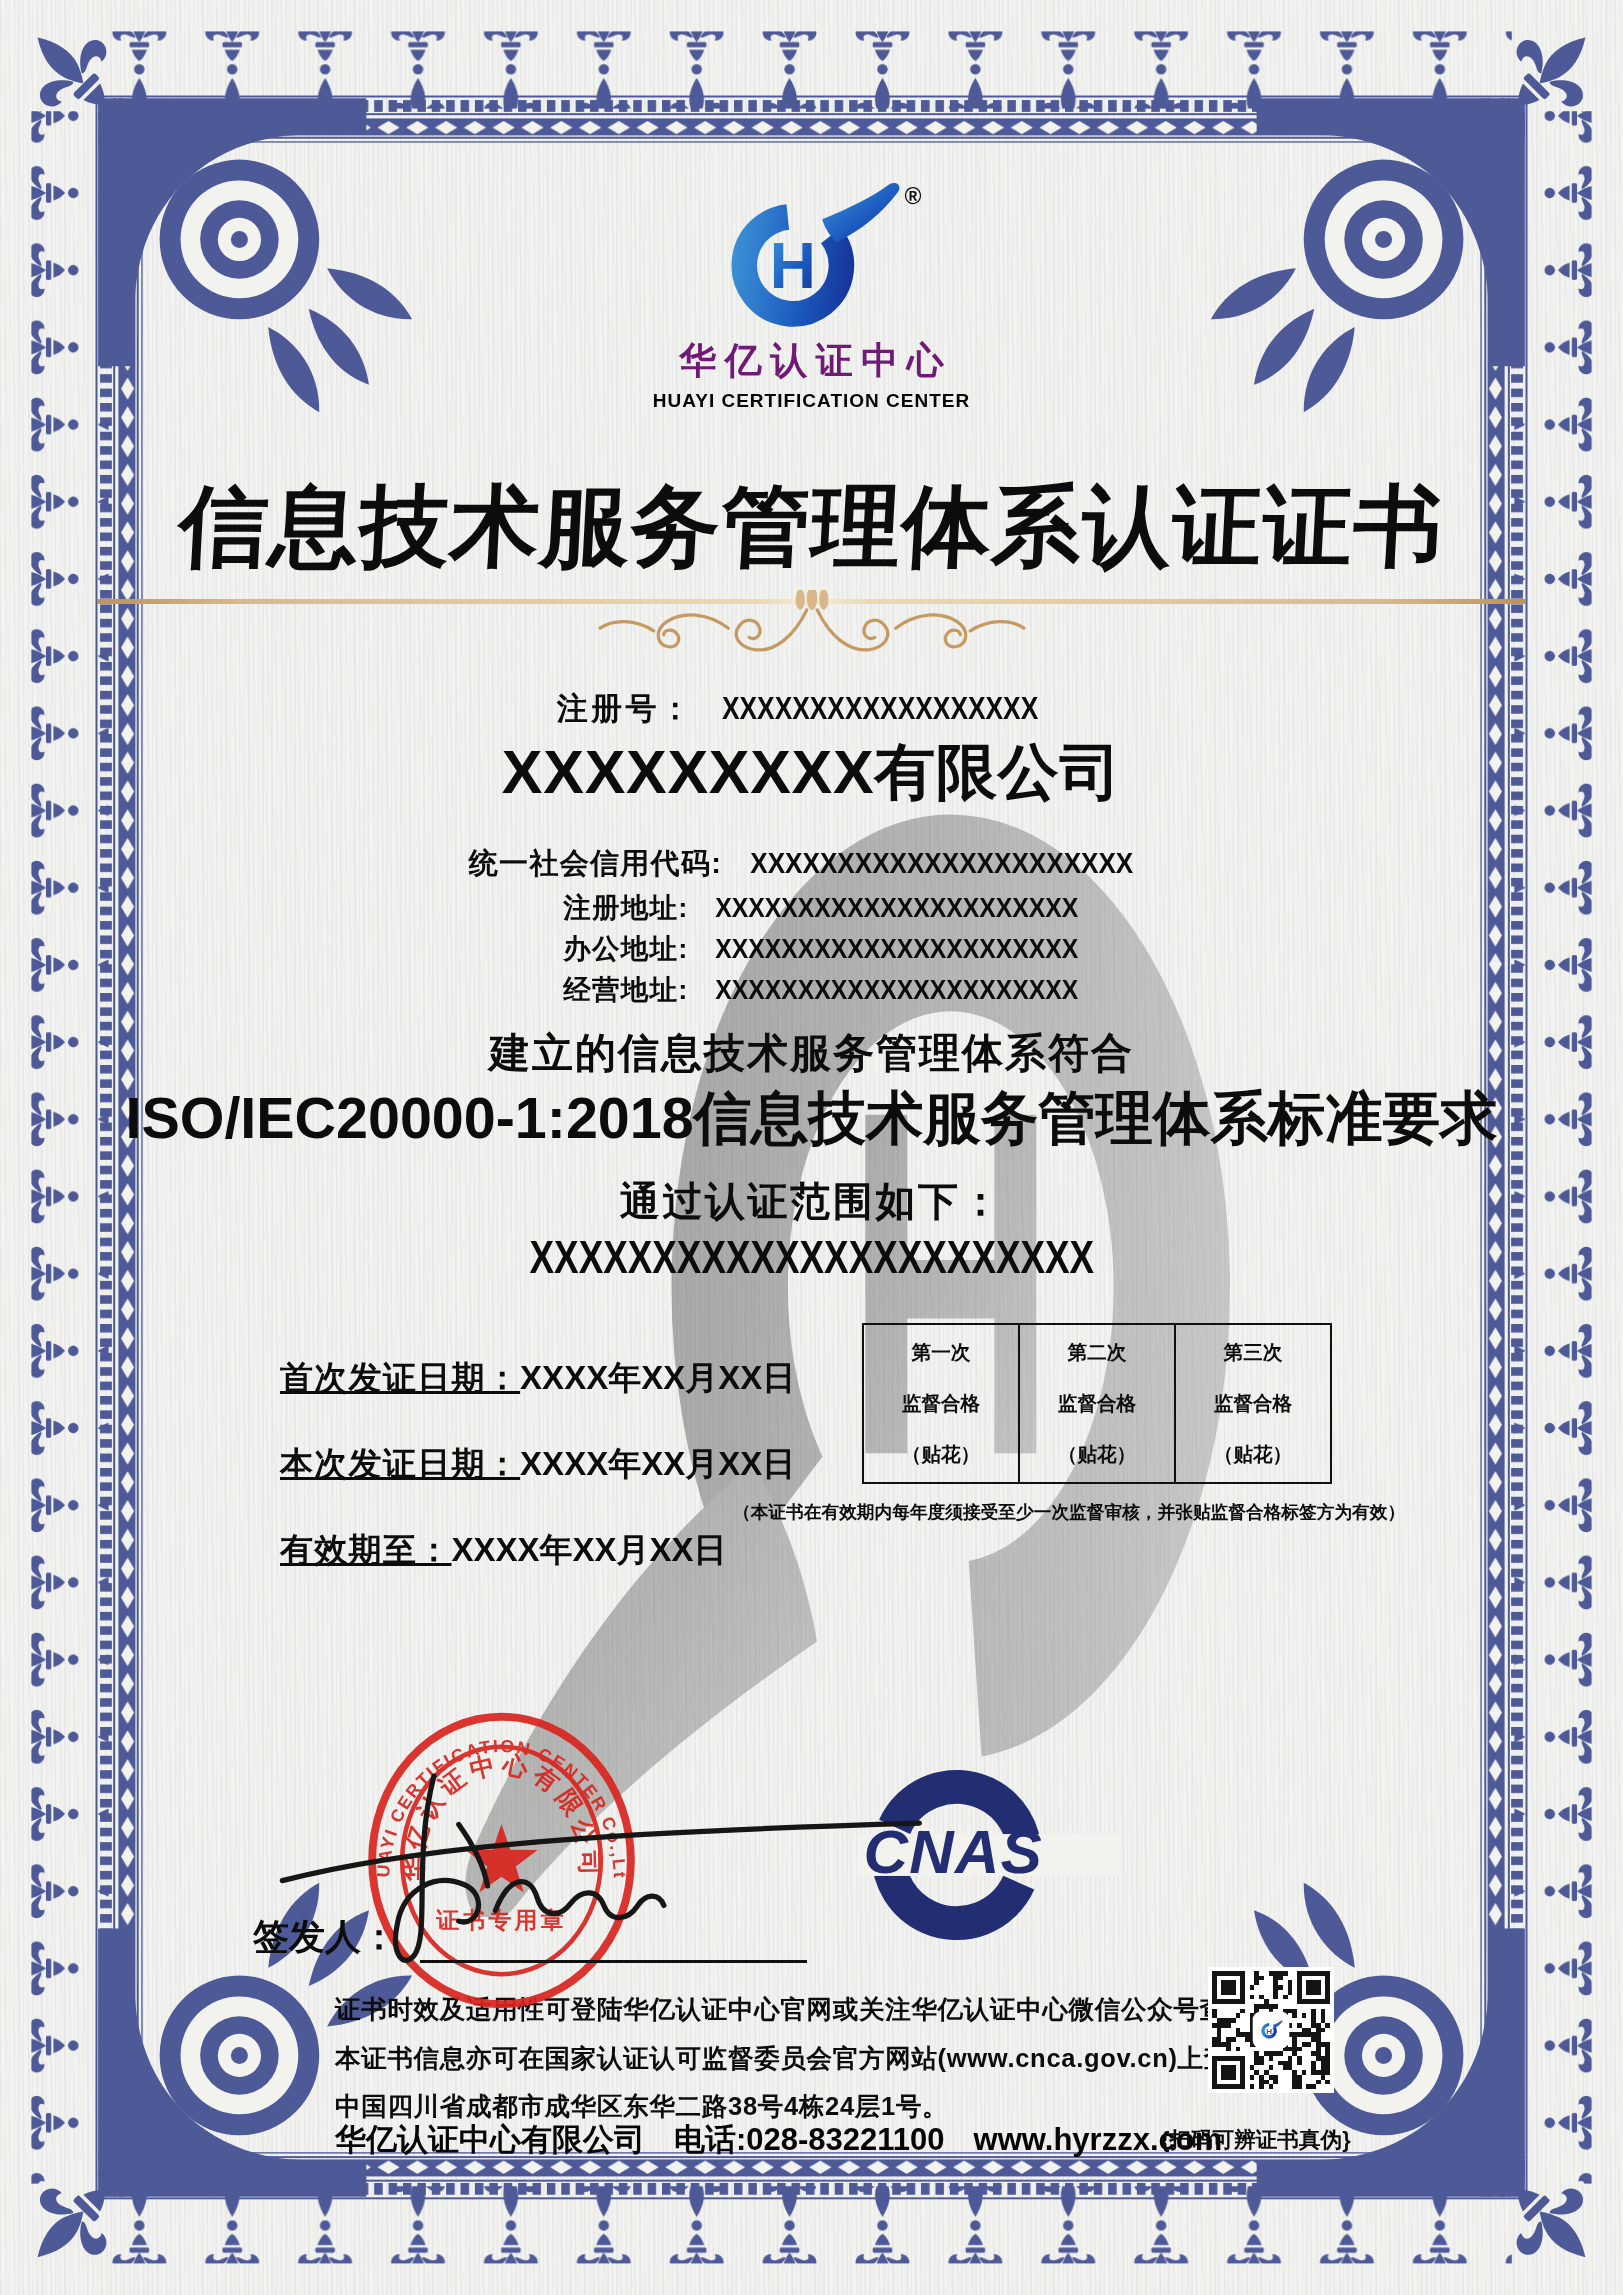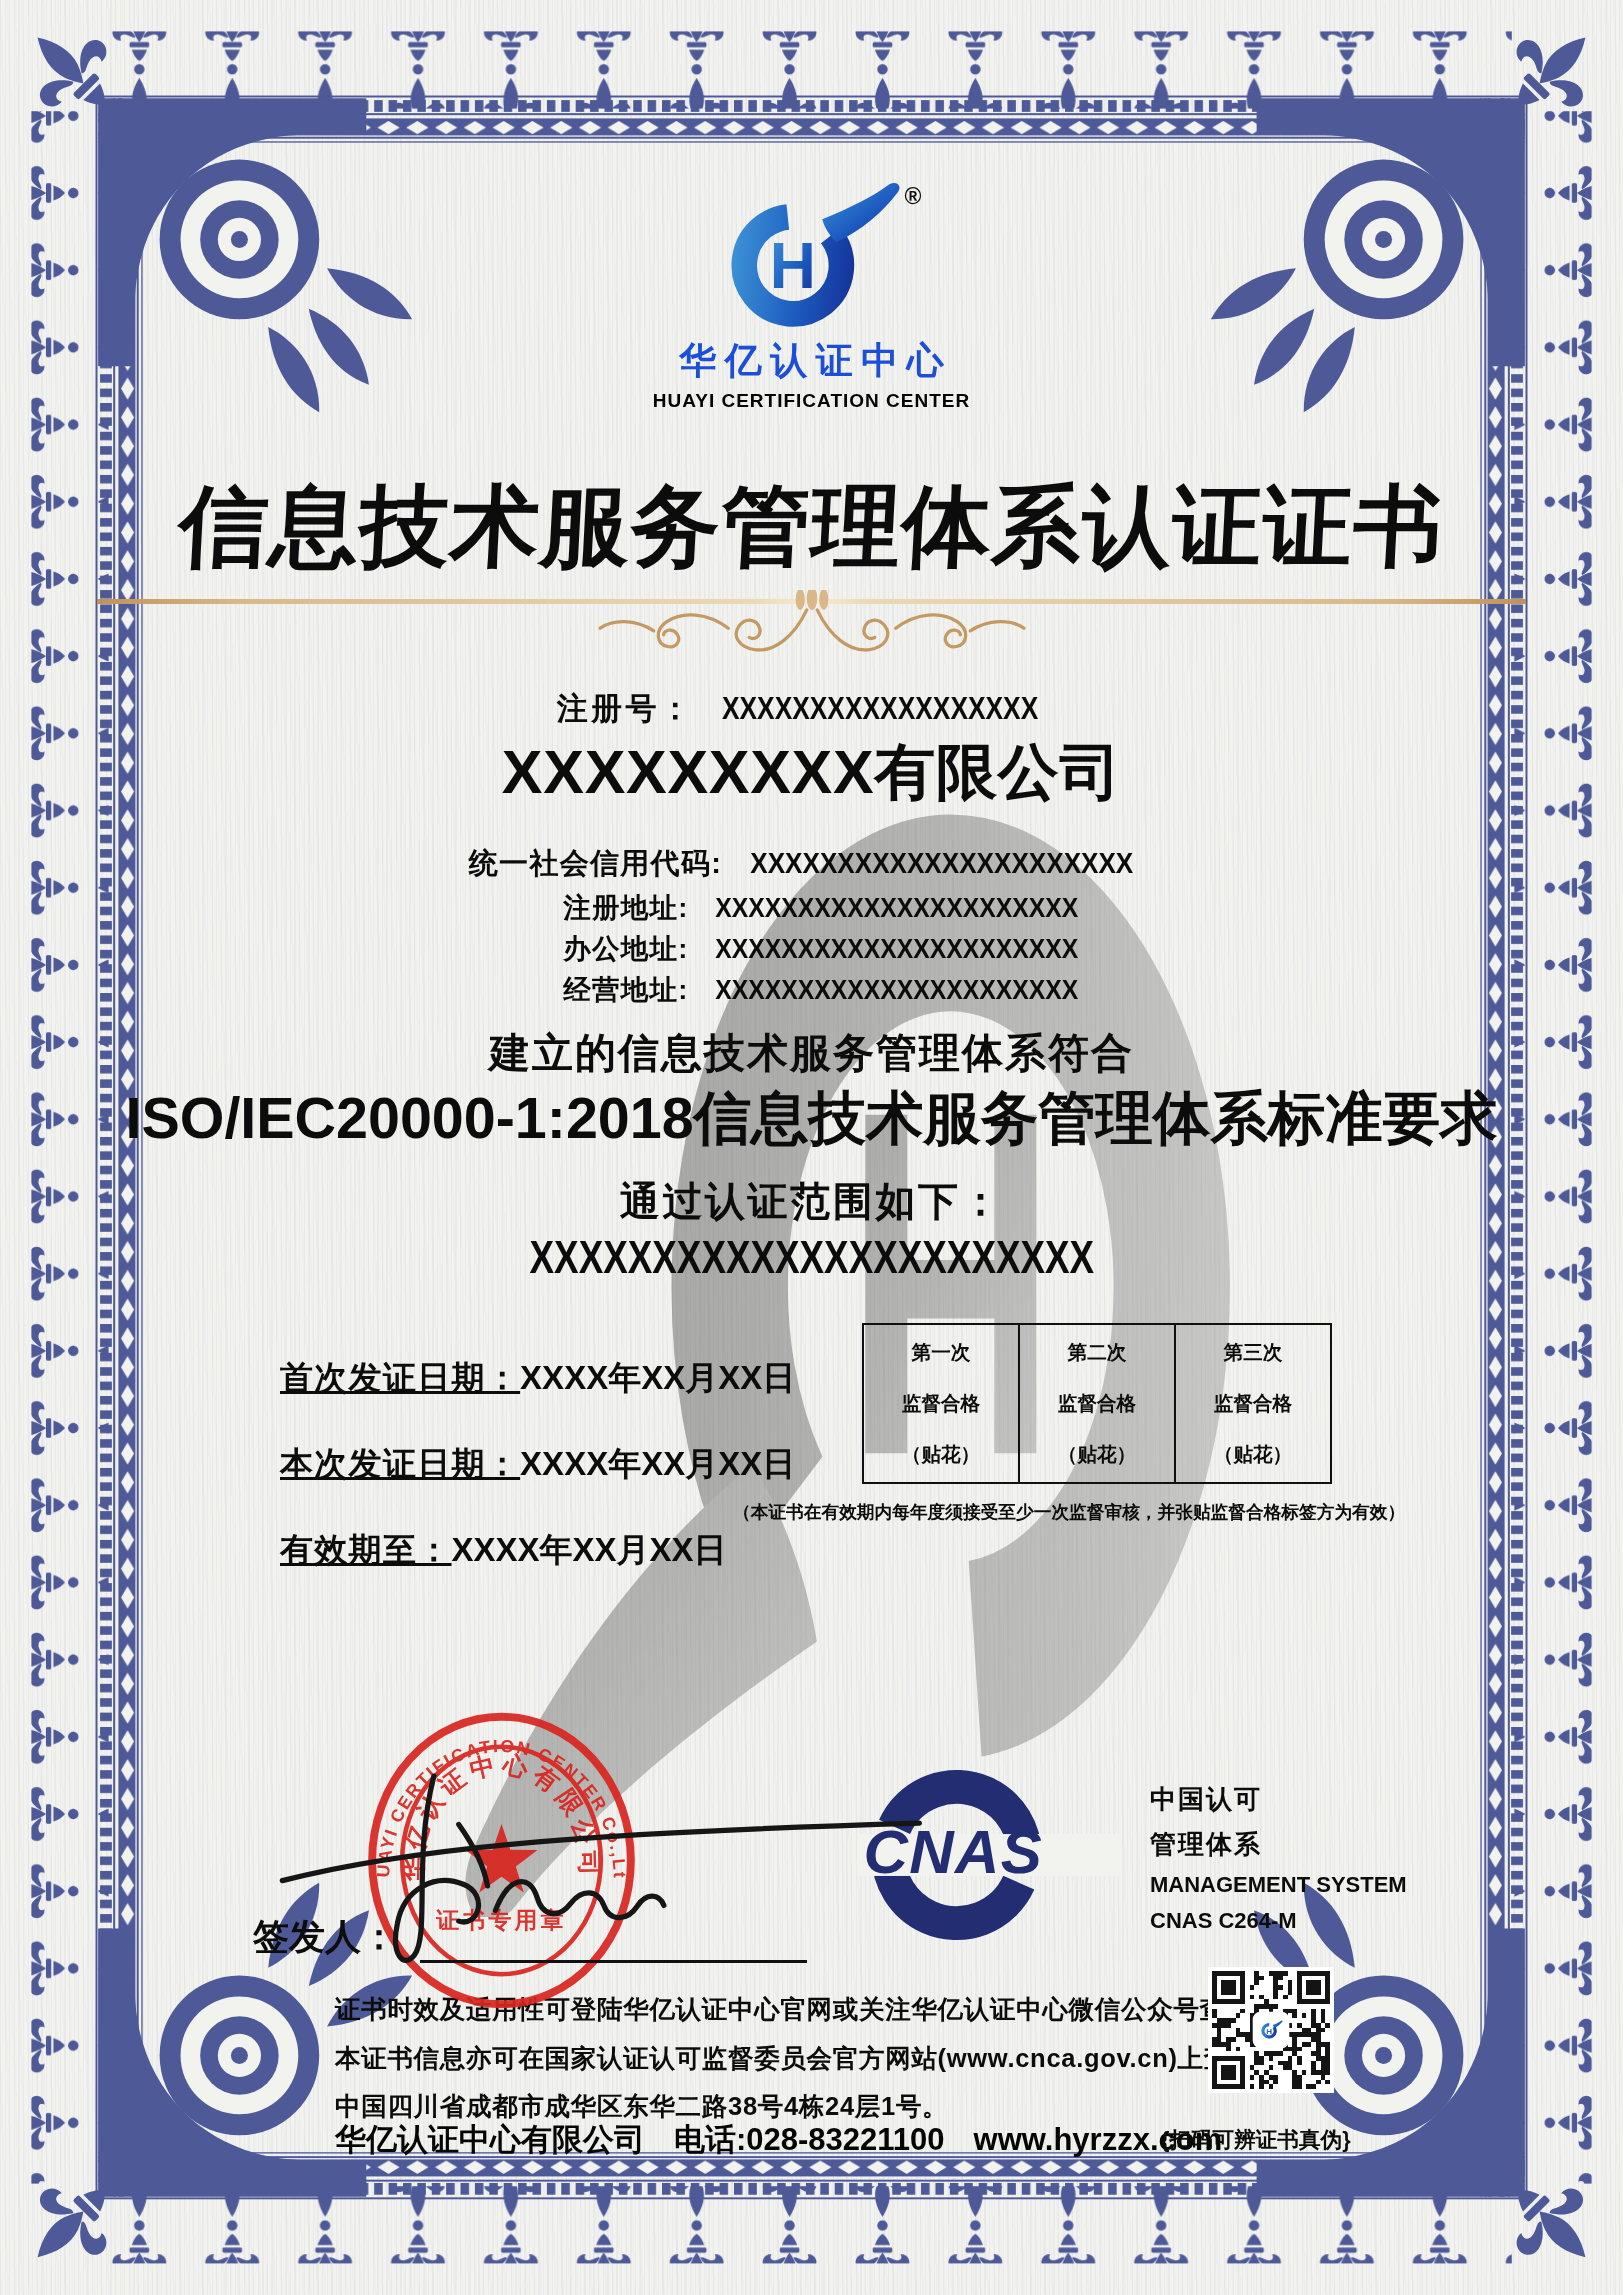--- a/index.html
+++ b/index.html
@@ -10,21 +10,21 @@
                repeating-linear-gradient(88deg,rgba(170,175,195,.05) 0 2px,transparent 2px 7.2px);}
   svg{display:block;}
   .frame{position:absolute;inset:0;z-index:2;pointer-events:none;}
   .watermark{position:absolute;left:340px;top:785px;width:1047px;height:1132px;z-index:1;
     filter:grayscale(1);opacity:.38;pointer-events:none;}
   .content{position:absolute;inset:0;z-index:3;}
   .abs{position:absolute;}
   .cline{left:0;right:0;text-align:center;white-space:nowrap;color:#0c0c0c;}
   .brand{left:0;right:0;top:183px;display:flex;flex-direction:column;align-items:center;}
   .logo-svg{width:230px;height:148px;}
-  .brand-cn{font-size:37px;font-weight:900;letter-spacing:8.5px;color:#1d4ed8;margin-top:5.2px;padding-left:8.5px;}
+  .brand-cn{font-size:37px;font-weight:900;letter-spacing:8.5px;color:#701a75;margin-top:5.2px;padding-left:8.5px;}
   .brand-en{font-size:19px;font-weight:900;letter-spacing:1px;color:#050505;margin-top:3.9px;}
   .title{top:467px;font-size:89px;font-weight:900;letter-spacing:1.3px;transform:skewX(-3deg);}
   .gold-line{left:97px;right:97px;top:599px;height:4.6px;
     background:linear-gradient(90deg,#bf9257,#d8b98b 10%,#ecd9b4 46%,#f6ecd4 50%,#ecd9b4 54%,#d8b98b 90%,#bf9257);}
   .gold-flourish{left:50%;top:590px;width:497px;height:79px;transform:translateX(-50%);}
   .reg-line{top:688px;font-size:31px;font-weight:700;}
   .reg-line .lbl{letter-spacing:3.3px;}
   .val{display:inline-block;font-weight:700;}
   .sx80{transform:scaleX(.80);} .sx85{transform:scaleX(.85);} .sx90{transform:scaleX(.90);}
   .company{top:732px;font-size:61px;font-weight:900;letter-spacing:0.7px;}
@@ -278,26 +278,20 @@
 
     <div class="abs issuer">签发人：</div>
     <div class="abs issuer-line"></div>
 
     <div class="abs cnas">
       <svg class="cnas-svg" viewBox="0 0 400 278">
         <circle cx="152" cy="139" r="104" fill="none" stroke="#232d72" stroke-width="52" stroke-dasharray="288 39 288 39" transform="rotate(24 152 139)"></circle>
         <rect x="-6" y="107" width="410" height="64" fill="#f2f2ef"></rect>
         <text x="10" y="166" font-size="94" font-weight="900" font-style="italic" fill="#232d72" letter-spacing="2">CNAS</text>
       </svg>
-      <div class="cnas-text">
-        <span class="cnas-cn">中国认可</span>
-        <span class="cnas-cn">管理体系</span>
-        <span class="cnas-en">MANAGEMENT SYSTEM</span>
-        <span class="cnas-en">CNAS C264-M</span>
-      </div>
     </div>
 
     <div class="abs footer-smalls">
       <p>证书时效及适用性可登陆华亿认证中心官网或关注华亿认证中心微信公众号查询，</p>
       <p>本证书信息亦可在国家认证认可监督委员会官方网站(www.cnca.gov.cn)上查询，</p>
       <p>中国四川省成都市成华区东华二路38号4栋24层1号。</p>
     </div>
     <div class="abs footer-bold">
       <span class="fb-item">华亿认证中心有限公司</span>
       <span class="fb-item">电话:028-83221100</span>

